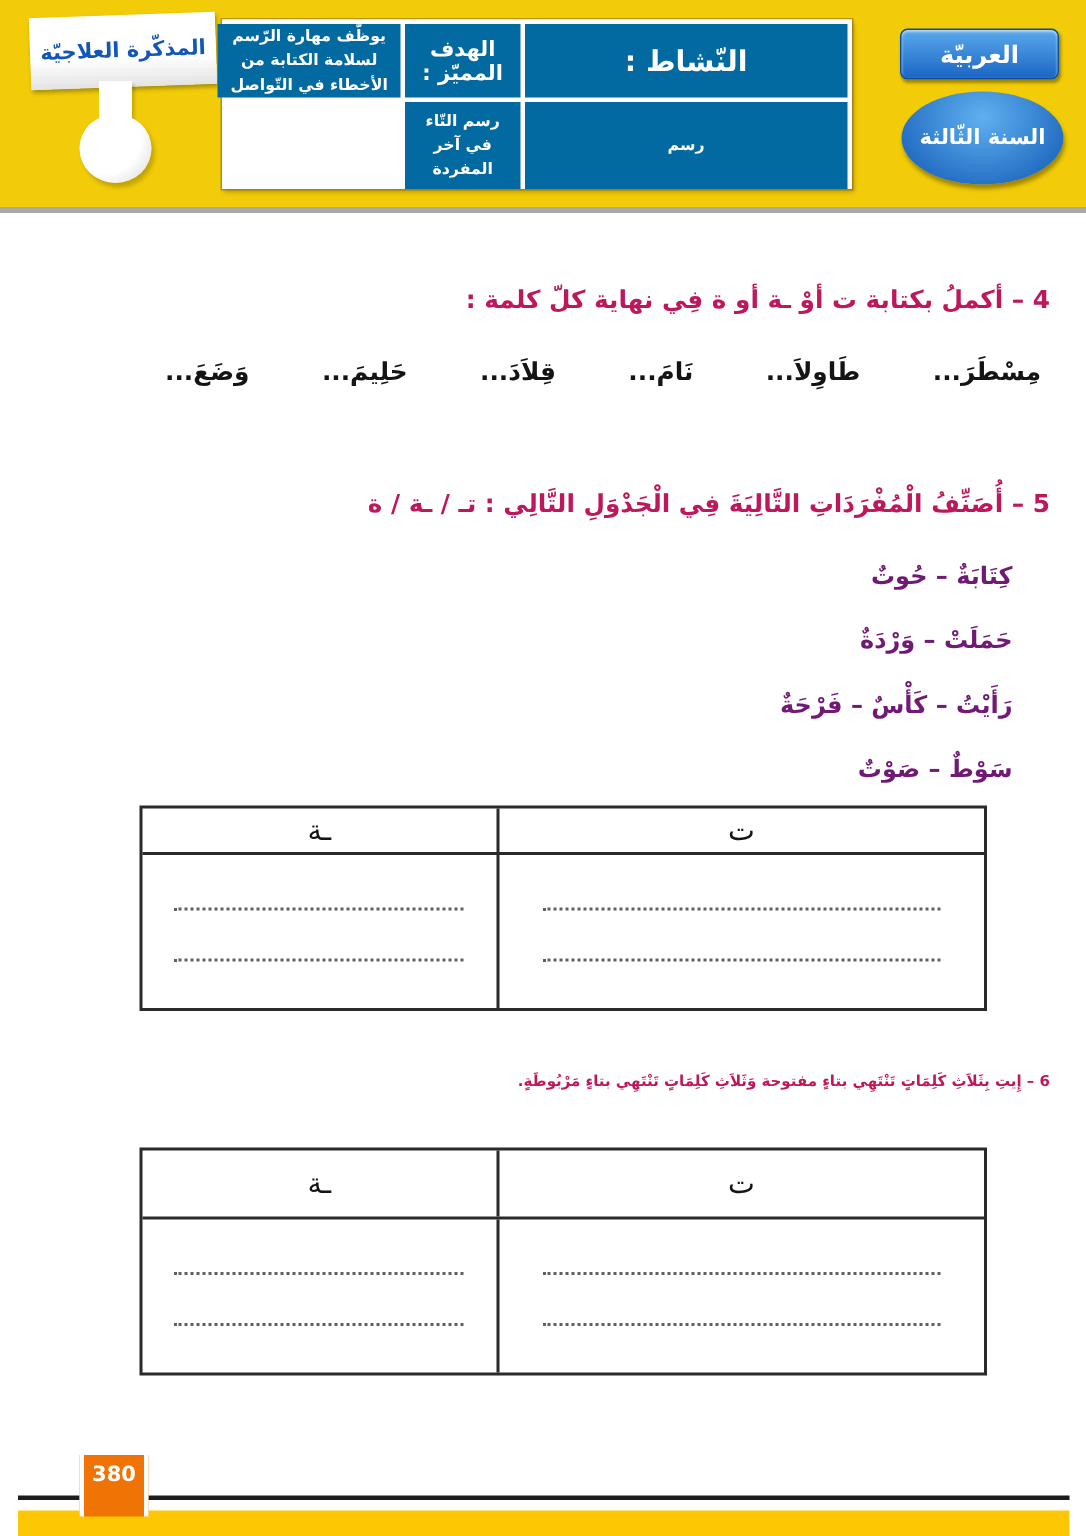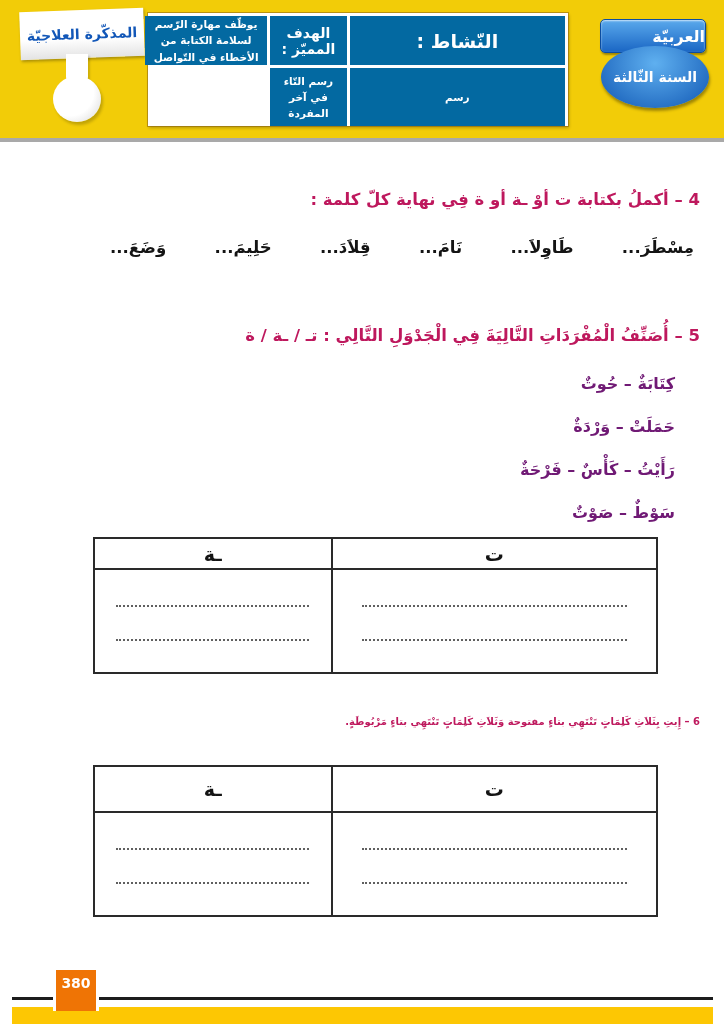--- a/index.html
+++ b/index.html
@@ -42,26 +42,26 @@
     display:flex; align-items:center; justify-content:center; text-align:center;
   }
   .info-label { font-size:19px; }
   .info-label.small { font-size:14px; }
   .info-value { font-size:10.5px; line-height:1.55; padding:0 5px; }
   .btn-subject {
     position:absolute; left:600px; top:19px; width:106px; height:34px;
     background:linear-gradient(180deg,#5aa9ec,#1a66c4);
     border:1px solid #0c4da0; border-radius:5px; box-sizing:border-box;
     color:#ffffff; font-weight:bold; font-size:16px;
-    display:flex; align-items:center; 
+    display:flex; align-items:center; justify-content:center;
     box-shadow:inset 0 1px 2px rgba(255,255,255,0.7), 1px 2px 2px rgba(0,0,0,0.35);
     cursor:pointer;
   }
   .btn-level {
-    position:absolute; left:601px; top:46px; width:108px; height:62px;
+    position:absolute; left:601px; top:61px; width:108px; height:62px;
     background:radial-gradient(ellipse at 50% 28%, #5fb0f0, #1158b4);
     border-radius:50%; color:#ffffff; font-weight:bold; font-size:14px;
     display:flex; align-items:center; justify-content:center;
     box-shadow:1px 3px 3px rgba(0,0,0,0.35); cursor:pointer;
   }
 
   
   .ex-title {
     position:absolute; right:24px; color:#be185d; font-weight:bold;
     font-size:16.5px; direction:rtl; text-align:right; white-space:nowrap;
@@ -87,21 +87,21 @@
     border:2px solid #2a2a2a; background:#ffffff;
     display:flex; flex-direction:column;
   }
   #table5 { top:537px; height:137px; }
   #table6 { top:765px; height:152px; }
   .thead { display:flex; direction:rtl; border-bottom:2px solid #2a2a2a; }
   #table5 .thead { height:29px; }
   #table6 .thead { height:44px; }
   .th {
     display:flex; align-items:center; justify-content:center;
-    font-weight:bold; font-size:19px; color:#141414;
+    font-weight:normal; font-size:19px; color:#141414;
   }
   .th.col-right, .td.col-right { flex:0 0 58%; box-sizing:border-box; }
   .th.col-left,  .td.col-left  { flex:0 0 42%; box-sizing:border-box; }
   .th.col-right, .td.col-right { border-left:2px solid #2a2a2a; }
   .tbody { display:flex; direction:rtl; flex:1; }
   .td { position:relative; }
   .dotline {
     position:absolute; left:9%; right:9%; height:0;
     border-bottom:2px dotted #606060; cursor:text;
   }

